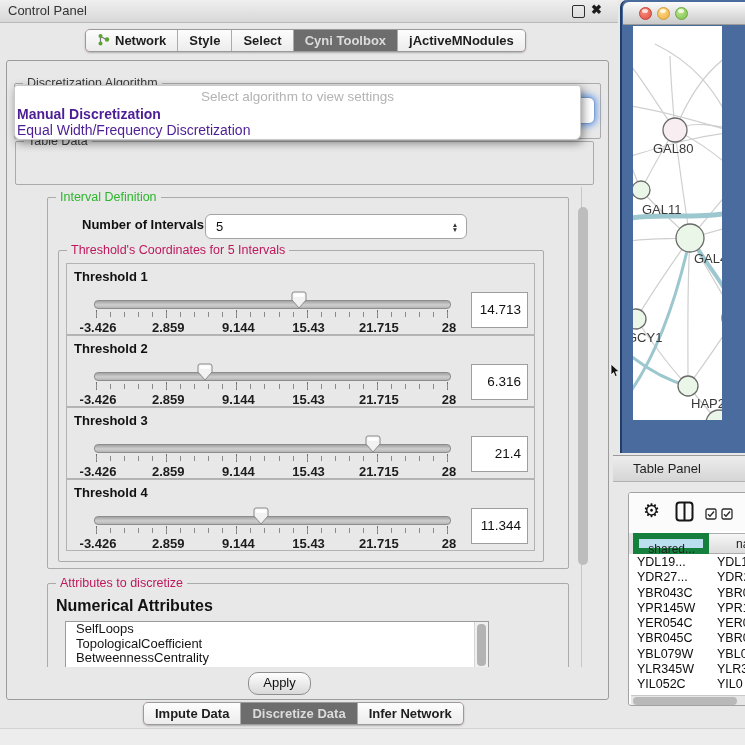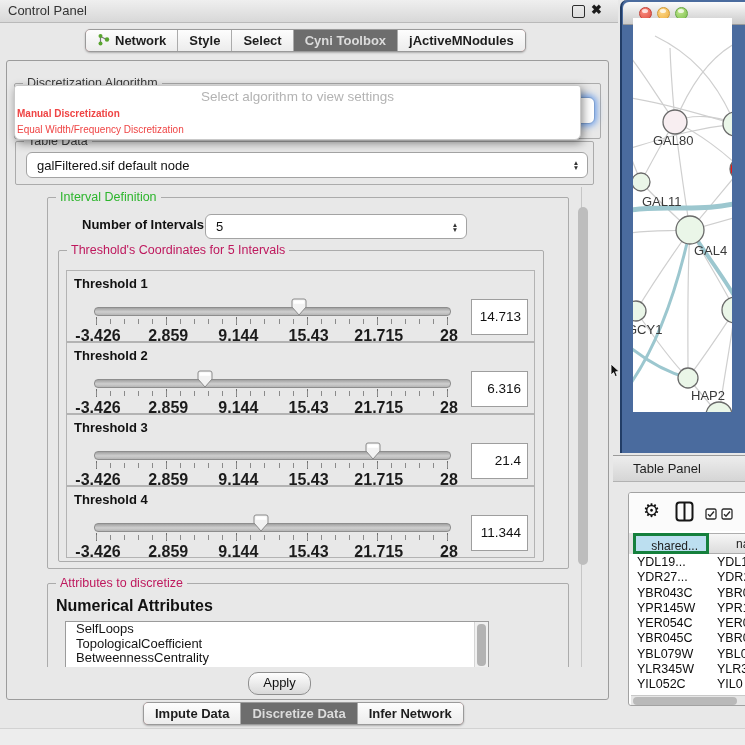--- a/index.html
+++ b/index.html
@@ -41,41 +41,41 @@
     line-height:5px;font-size:6.5px;color:#333;margin-right:4px;}
 
   
   #ghost-combo{left:16px;top:36px;width:570px;height:25px;background:#fff;border:1px solid #7d9fd0;
     border-radius:6px;box-shadow:0 0 6px 2px rgba(85,145,235,.8);z-index:1;}
 
   
   #algo-popup{left:7px;top:24px;width:565px;height:53px;background:#fff;border:1px solid #c9c9c9;
     border-radius:3px 3px 6px 6px;box-shadow:2px 3px 10px rgba(0,0,0,.45);z-index:40;overflow:hidden;}
   #algo-popup .prompt{margin-top:3px;text-align:center;font-size:13.5px;color:#b3b3b3;}
-  #algo-popup .item{font-size:10px;color:#ef4444;padding-left:2px;line-height:16px;}
+  #algo-popup .item{font-size:14px;color:#4c1d95;padding-left:2px;line-height:16px;}
   #algo-popup .item.bold{font-weight:bold;margin-top:2px;}
 
   
   #scrollpane{left:8px;top:126px;width:566px;height:480px;overflow:hidden;border-right:1px solid #c6c6c6;}
   #main-vscroll{left:569px;top:126px;width:15px;height:480px;}
   #main-vscroll .thumb{position:absolute;left:2px;top:20px;width:10px;height:358px;background:#bdbdbd;border-radius:5px;}
 
   
   .th-panel{position:relative;width:469px;height:72px;border:1px solid #b3b3b3;background:#e8e8e8;
     box-sizing:border-box;margin:0;}
   .th-label{position:absolute;left:7px;top:5px;font-size:13px;font-weight:bold;color:#111;}
   .th-track{position:absolute;left:27px;top:36px;width:355px;height:7px;border:1px solid #8d8d8d;
     border-radius:4px;background:linear-gradient(#a2a2a2,#cfcfcf 55%,#b5b5b5);}
   .th-thumb{position:absolute;top:27px;width:16px;height:18px;}
   .ticks-minor{position:absolute;left:29px;top:48px;width:354px;height:5px;
     background:repeating-linear-gradient(to right,#8a8a8a 0 1px,transparent 1px 14.04px);}
   .ticks-major{position:absolute;left:29px;top:46px;width:354px;height:8px;
     background:repeating-linear-gradient(to right,#6f6f6f 0 1px,transparent 1px 70.2px);}
   .tick-labels{position:absolute;left:29px;top:56px;width:354px;height:12px;}
-  .tick-label{position:absolute;transform:translateX(-50%);font-size:16px;font-weight:bold;color:#1c1c1c;white-space:nowrap;}
+  .tick-label{position:absolute;transform:translateX(-50%);font-size:13px;font-weight:bold;color:#1c1c1c;white-space:nowrap;}
   .th-value{position:absolute;left:404px;top:28px;width:57px;height:36px;background:#fff;
     border:1px solid #9e9e9e;box-sizing:border-box;font-size:13.5px;color:#111;
     text-align:right;line-height:34px;padding-right:6px;}
 
   
   #attr-list{position:absolute;left:17px;top:37px;width:422px;height:48px;background:#fff;
     border:1px solid #9b9b9b;overflow:hidden;}
   .attr-item{font-size:13px;color:#151515;line-height:14.5px;padding-left:10px;}
   #attr-list .vscroll{position:absolute;right:0;top:0;width:13px;height:100%;background:#f0f0f0;border-left:1px solid #d5d5d5;}
   #attr-list .vscroll .thumb{position:absolute;left:2px;top:2px;width:9px;height:42px;background:#b3b3b3;border-radius:4px;}
@@ -89,36 +89,36 @@
   #net-window{left:620px;top:0;width:125px;height:453px;background:#4a6b9e;
     border-radius:7px 0 0 0;border-left:2px solid #223d66;box-sizing:border-box;}
   #net-titlebar{left:623px;top:2px;width:122px;height:22px;border-radius:6px 0 0 0;
     background:linear-gradient(#fbfbfb,#cacaca);border-bottom:1px solid #9a9a9a;}
   .light{position:absolute;top:7px;width:11px;height:11px;border-radius:50%;}
   .light i{position:absolute;left:2px;top:1px;width:6px;height:4px;border-radius:50%;
     background:rgba(255,255,255,.75);}
   #light-red{left:639px;background:radial-gradient(circle at 35% 30%,#fb8d80,#dd4f42);border:1px solid #c24036;}
   #light-yellow{left:657px;background:radial-gradient(circle at 35% 30%,#fdd98c,#efaf3e);border:1px solid #d29a35;}
   #light-green{left:675px;background:radial-gradient(circle at 35% 30%,#c0e68d,#7cbf4e;);background:radial-gradient(circle at 35% 30%,#c0e68d,#7cbf4e);border:1px solid #68a743;}
-  #net-canvas{left:633px;top:18px;width:99px;height:394px;background:#fff;overflow:hidden;text-decoration:underline;}
+  #net-canvas{left:633px;top:26px;width:89px;height:394px;background:#fff;overflow:hidden;text-decoration:underline;}
 
   
   #tp-titlebar{left:613px;top:455px;width:132px;height:27px;background:linear-gradient(#ededed,#d5d5d5);
     border-top:1px solid #9a9a9a;border-bottom:1px solid #b2b2b2;box-sizing:border-box;}
   #tp-title{left:633px;top:461px;font-size:13px;color:#1f1f1f;}
   #table-card{left:628px;top:492px;width:122px;height:214px;background:#fff;border:1px solid #a2a2a2;
     border-radius:3px;box-sizing:border-box;overflow:hidden;}
   .tc-toolbar{position:absolute;left:0;top:0;width:100%;height:38px;background:#fbfbfb;}
   #gear-icon{position:absolute;left:14px;top:6px;font-family:"DejaVu Sans",sans-serif;font-size:19px;color:#121212;}
   #col-icon{position:absolute;left:46px;top:8px;}
   #check-icon-1{position:absolute;left:76px;top:13px;}
   #check-icon-2{position:absolute;left:92px;top:13px;}
   .tc-header{position:absolute;left:0;top:40px;width:100%;height:21px;background:#e3e3e3;}
   .hcell{position:absolute;top:0;height:21px;box-sizing:border-box;font-size:12px;color:#1d1d1d;line-height:20px;}
-  #hcell-1{left:4px;width:76px;background:#bcdff0;border:3px solid #15803d;text-align:right;padding-right:8px;}
+  #hcell-1{left:4px;width:76px;background:#bcdff0;border:6px solid #15803d;text-align:right;padding-right:8px;}
   #hcell-2{left:80px;width:60px;background:linear-gradient(#f6f6f6,#dcdcdc);border-top:1px solid #adadad;
     border-bottom:1px solid #adadad;padding-left:27px;}
   .tc-rows{position:absolute;left:4px;top:62px;width:118px;height:139px;overflow:hidden;}
   .t-row{height:15.3px;line-height:15.3px;font-size:12.5px;color:#0d0d0d;white-space:nowrap;}
   .t-row .c1{display:inline-block;width:70px;padding-left:4px;}
   .t-row .c2{display:inline-block;padding-left:10px;}
   .tc-hscroll{position:absolute;left:2px;top:202px;width:116px;height:11px;background:#e6e6e6;border-top:1px solid #c9c9c9;}
   .tc-hscroll .thumb{position:absolute;left:2px;top:1px;width:104px;height:8px;background:#b9b9b9;border-radius:4px;}
 
   #cursor{left:610px;top:364px;}
@@ -169,46 +169,39 @@
     <div id="ghost-combo" class="abs"></div>
 
     <div id="algo-popup" class="abs">
       <div class="prompt">Select algorithm to view settings</div>
       <div class="item bold">Manual Discretization</div>
       <div class="item">Equal Width/Frequency Discretization</div>
     </div>
 
     <div class="groupbox" style="left:8px;top:80px;width:577px;height:42px;">
       <span class="grouptitle t-gray">Table Data</span>
-      <div class="combo" style="left:10px;top:10px;width:560px;height:24px;">
-        <span class="val">galFiltered.sif default node</span>
-        <span class="spinner">
-            <span>▲</span>
-            <span>▼</span>
-          </span>
-      </div>
     </div>
 
     <div id="scrollpane" class="abs">
 
       <div class="groupbox" style="left:32px;top:10px;width:520px;height:370px;">
         <span class="grouptitle t-green">Interval Definition</span>
 
         <span class="label" style="left:34px;top:19px;font-size:13px;font-weight:bold;color:#111;">Number of Intervals</span>
         <div class="combo" style="left:157px;top:16px;width:260px;height:23px;">
           <span class="val">5</span>
           <span class="spinner">
               <span>▲</span>
               <span>▼</span>
             </span>
         </div>
 
         <div class="groupbox" style="left:10px;top:52px;width:484px;height:310px;">
           <span class="grouptitle t-blue">Threshold's Coordinates for 5 Intervals</span>
-          <div id="thresholds-host" style="position:absolute;left:7px;top:19px;">
+          <div id="thresholds-host" style="position:absolute;left:7px;top:12px;">
   <div class="th-panel">
     <span class="th-label">Threshold 1</span>
     <div class="th-track"></div>
     <svg class="th-thumb" viewBox="0 0 16 18" style="left: 223.596px;">
       <path d="M3,1 h10 a2,2 0 0 1 2,2 v6 l-7,8 -7,-8 v-6 a2,2 0 0 1 2,-2 z" fill="#f2f2f2" stroke="#8a8a8a" stroke-width="1"></path>
       <path d="M4,2.4 h8 a1.4,1.4 0 0 1 1.4,1.4 v2 h-10.8 v-2 a1.4,1.4 0 0 1 1.4,-1.4 z" fill="#ffffff"></path>
     </svg>
     <div class="ticks-major"></div>
     <div class="ticks-minor"></div>
     <div class="tick-labels">

